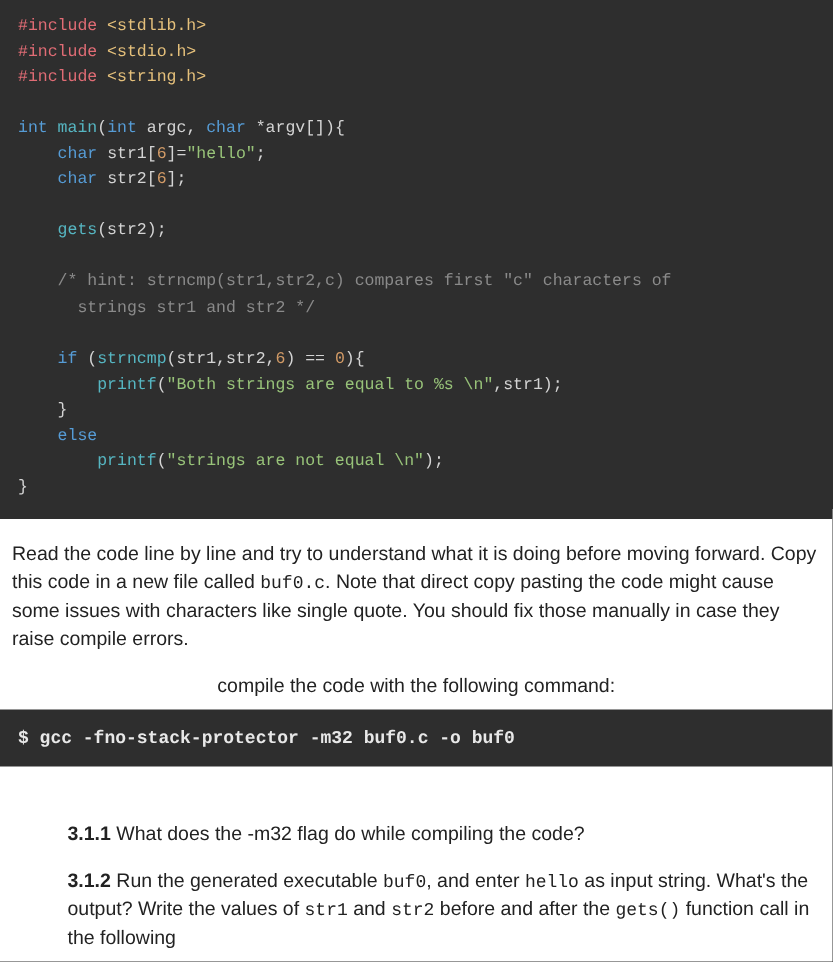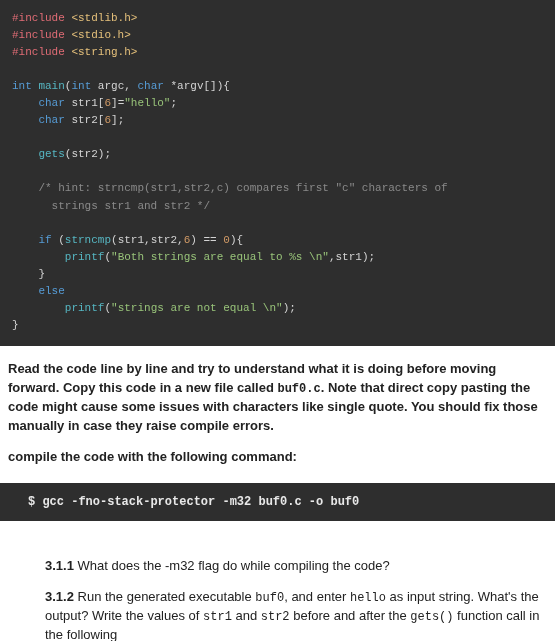--- a/index.html
+++ b/index.html
@@ -23,32 +23,31 @@
   .c-red    { color: #e06c75; }
   .c-yellow { color: #e5c07b; }
   .c-blue   { color: #569cd6; }
   .c-cyan   { color: #56b6c2; }
   .c-green  { color: #98c379; }
   .c-orange { color: #d19a66; }
   .c-grey   { color: #8a8a8a; }
   .para {
     padding: 14px 8px 0 8px;
     line-height: 1.45;
-    font-weight: bold;
   }
-  .para + .para { padding-top: 12px; }
+  .para + .para { padding-top: 12px; text-align: center; }
   .mono {
     font-family: Consolas, "Courier New", monospace;
     font-size: 12px;
   }
   .cmdblock {
     background: #2e2e2e;
     color: #e8e8e8;
-    padding: 12px 28px;
-    margin-top: 16px;
+    padding: 12px 12px;
+    margin-top: 6px;
     font-family: Consolas, "Courier New", monospace;
     font-size: 12px;
     font-weight: bold;
   }
   .q-section { padding: 36px 8px 0 8px; line-height: 1.45; margin-left: 37px; }
   .q-section + .q-section { padding-top: 12px; }
   .q-num { font-weight: bold; }
 </style>
 </head>
 <body>

